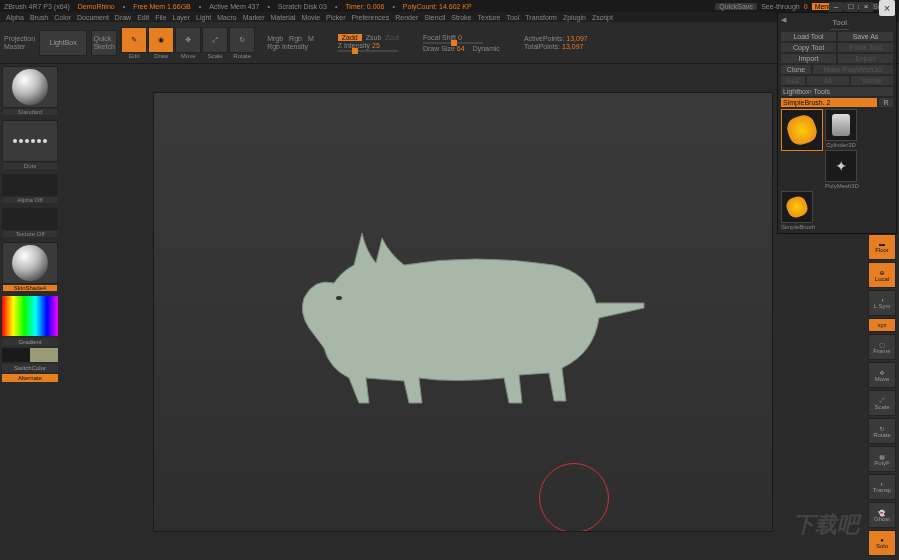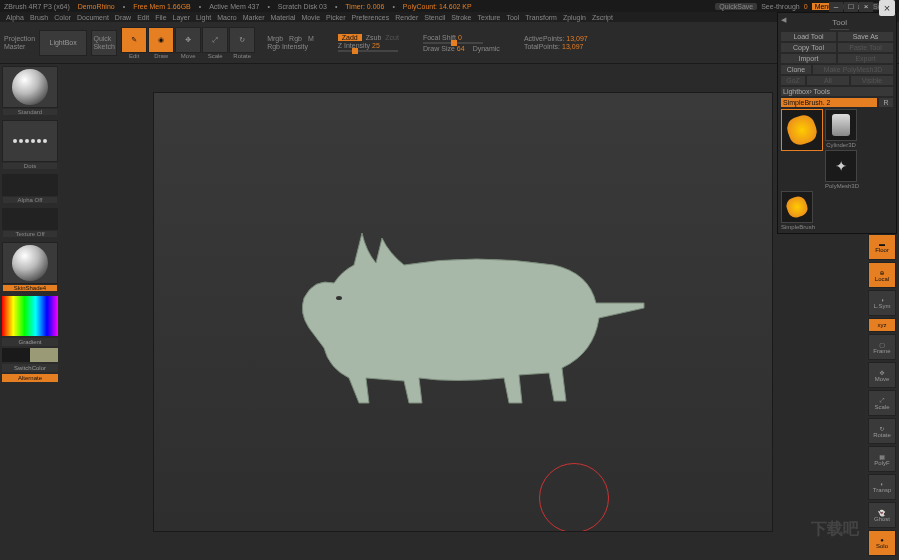--- a/index.html
+++ b/index.html
@@ -44,21 +44,21 @@
 .tool-panel .b.d { color:#555; }
 .tool-panel .grid { display:flex; gap:2px; margin-top:2px; }
 .tool-panel .tc { width:42px; height:42px; background:#1a1a1a; border:1px solid #444; display:flex; align-items:center; justify-content:center; }
 .tool-panel .lbl { font-size:6px; text-align:center; color:#888; margin-top:1px; }
 .s-shape { width:28px; height:28px; background:radial-gradient(circle,#ffcc00,#e67e22); border-radius:40%; transform:rotate(-20deg); }
 .cyl { width:18px; height:22px; background:linear-gradient(#ddd,#888); border-radius:3px; }
 .star { color:#ccc; font-size:14px; }
 .winbtns { position:absolute; top:2px; right:26px; display:flex; gap:1px; }
 .winbtns div { width:14px; height:10px; background:#333; color:#ccc; font-size:8px; text-align:center; line-height:10px; }
 .closex { position:absolute; top:0; right:4px; width:16px; height:16px; background:#ddd; color:#333; text-align:center; line-height:16px; font-size:11px; border-radius:2px; }
-.wm { position:absolute; right:40px; bottom:20px; font-size:16px; color:rgba(255,255,255,0.12); font-weight:bold; }
+.wm { position:absolute; right:40px; bottom:20px; font-size:22px; color:rgba(255,255,255,0.12); font-weight:bold;font-style:italic; }
 </style>
 </head>
 <body>
 
 <div class="titlebar">
   <span>ZBrush 4R7 P3 (x64)</span>
   <span class="orange">DemoRhino</span>
   <span>•</span>
     <span class="orange">Free Mem 1.66GB</span>
   <span>•</span>

